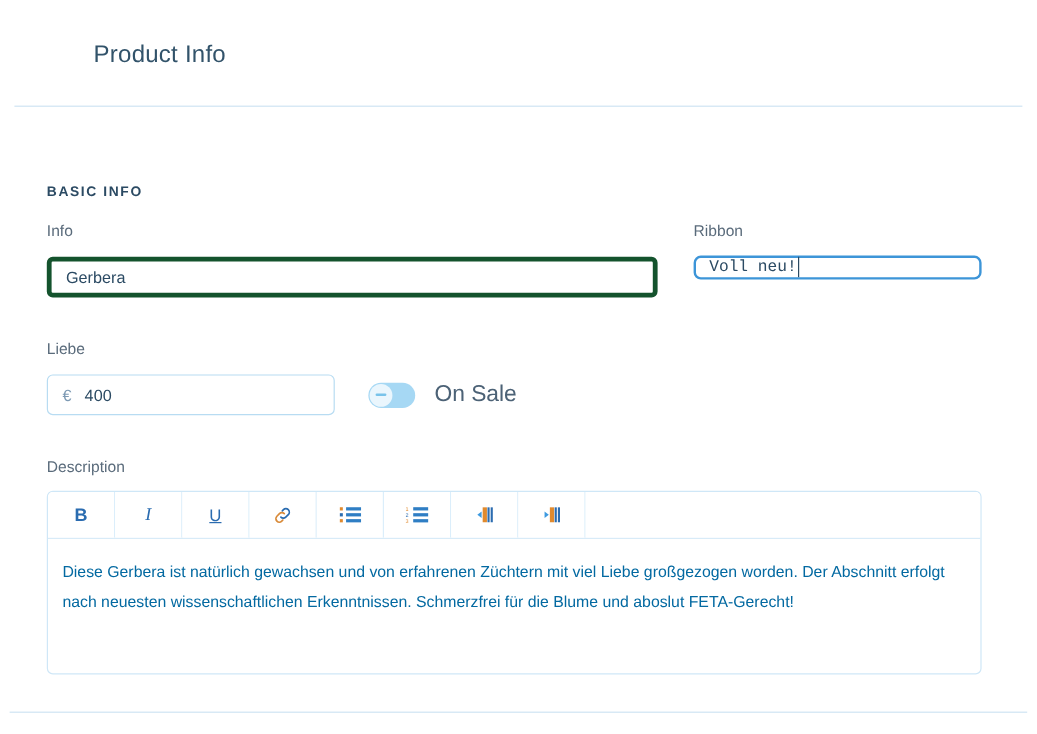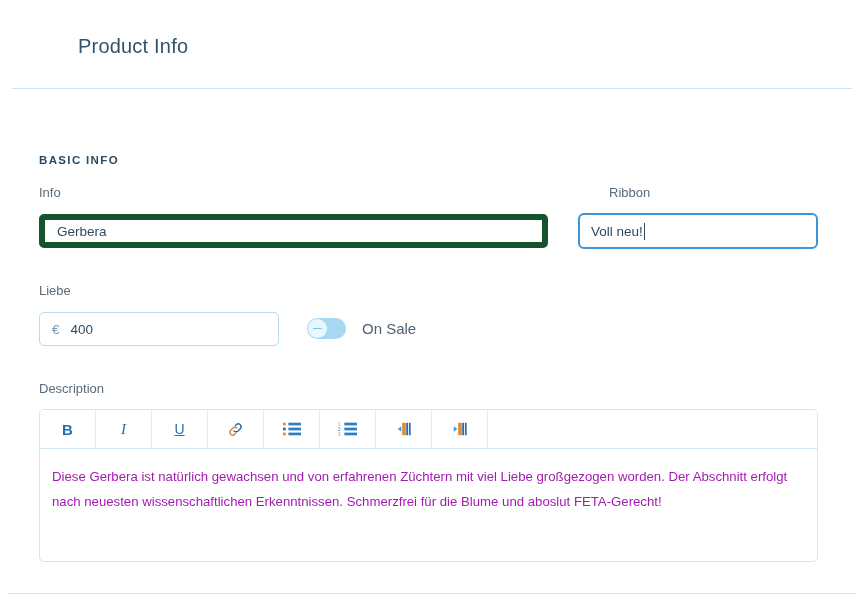--- a/index.html
+++ b/index.html
@@ -56,54 +56,55 @@
   }
 
   
   .field-label {
     position: absolute;
     font-size: 13px;
     color: #5a6b7b;
     line-height: 17px;
   }
   #label-name   { left: 39px;  top: 184px; }
-  #label-ribbon { left: 609px; top: 184px; }
+  #label-ribbon { left: 578px; top: 184px; }
   #label-price  { left: 39px;  top: 282px; }
   #label-desc   { left: 39px;  top: 380px; }
 
   
   .text-input {
     position: absolute;
     height: 34px;
-    border: 6px solid #14532d;
+    border: 4px solid #14532d;
     border-radius: 5px;
     background: #ffffff;
     font-family: "Liberation Sans", sans-serif;
     font-size: 13.5px;
     color: #2b4a63;
     padding: 0 12px;
     outline: none;
     line-height: 32px;
   }
   .text-input::placeholder { color: #9fb3c4; }
 
   #input-name   { left: 39px;  top: 214px; width: 509px; }
 
   .input-wrap-ribbon {
     position: absolute;
     left: 578px;
     top: 213px;
     width: 240px;
-    height: 36px;
+    height: 20px;
     border: 2px solid #3d95d8;
     border-radius: 6px;
     background: #ffffff;
     display: flex;
-    align-items: center;
+    align-items: flex-end;
     padding: 0 11px;
+    font-family: Liberation Mono, monospace;
   }
   .ribbon-value {
     font-size: 13.5px;
     color: #2b4a63;
     white-space: nowrap;
   }
   .caret {
     display: inline-block;
     width: 1px;
     height: 17px;
@@ -165,21 +166,21 @@
     justify-content: center;
   }
   .toggle-knob .dash {
     width: 9px;
     height: 1.6px;
     background: #79c3ea;
     border-radius: 1px;
   }
   .toggle-label {
     margin-left: 16px;
-    font-size: 15px;
+    font-size: 19px;
     color: #4c6276;
     white-space: nowrap;
   }
 
   
   .editor {
     position: absolute;
     left: 39px;
     top: 409px;
     width: 779px;
@@ -214,21 +215,21 @@
     font-family: "Liberation Serif", serif;
   }
   .tb-bold   { font-weight: bold; font-family: "Liberation Sans", sans-serif; font-size: 15px; }
   .tb-italic { font-style: italic; font-size: 15px; }
   .tb-under  { text-decoration: underline; font-family: "Liberation Sans", sans-serif; font-size: 14px; }
 
   .editor-body {
     padding: 15px 12px 0 12px;
     font-size: 13.2px;
     line-height: 25px;
-    color: #a21caf;
+    color: #0369a1;
   }
 
   
   .bottom-divider {
     position: absolute;
     left: 8px;
     top: 593px;
     width: 848px;
     height: 1px;
     background: #cfe4f3;

